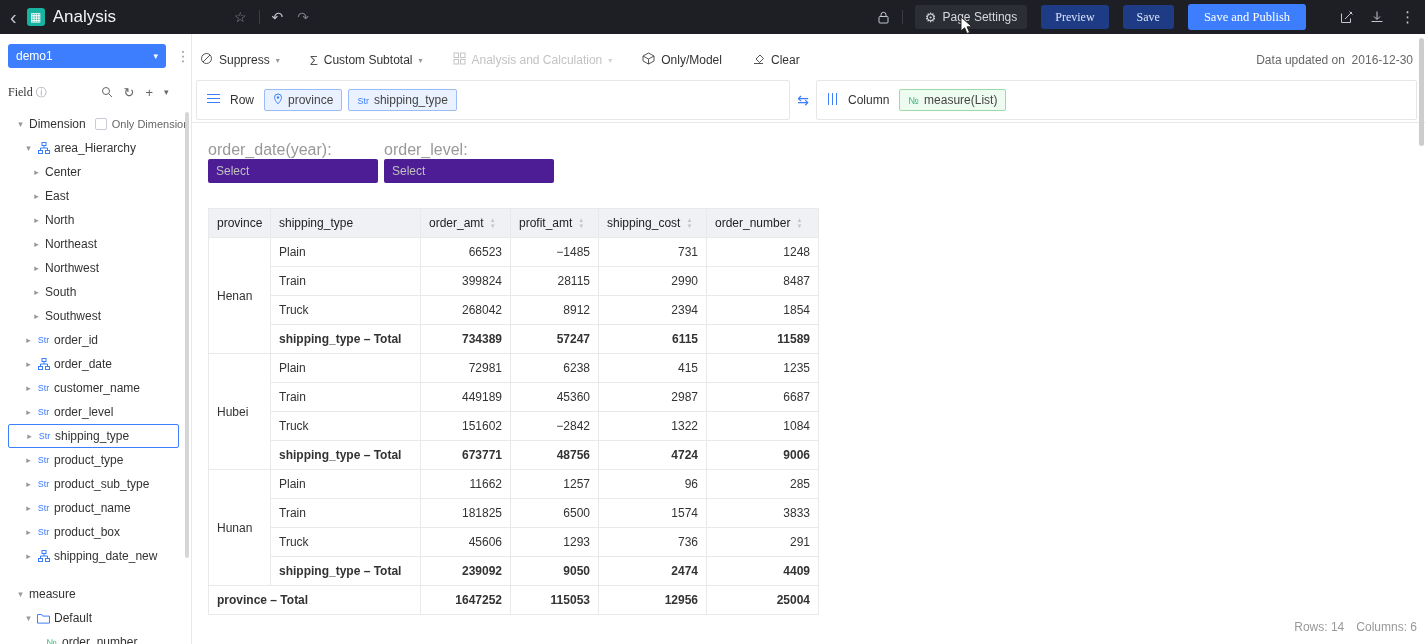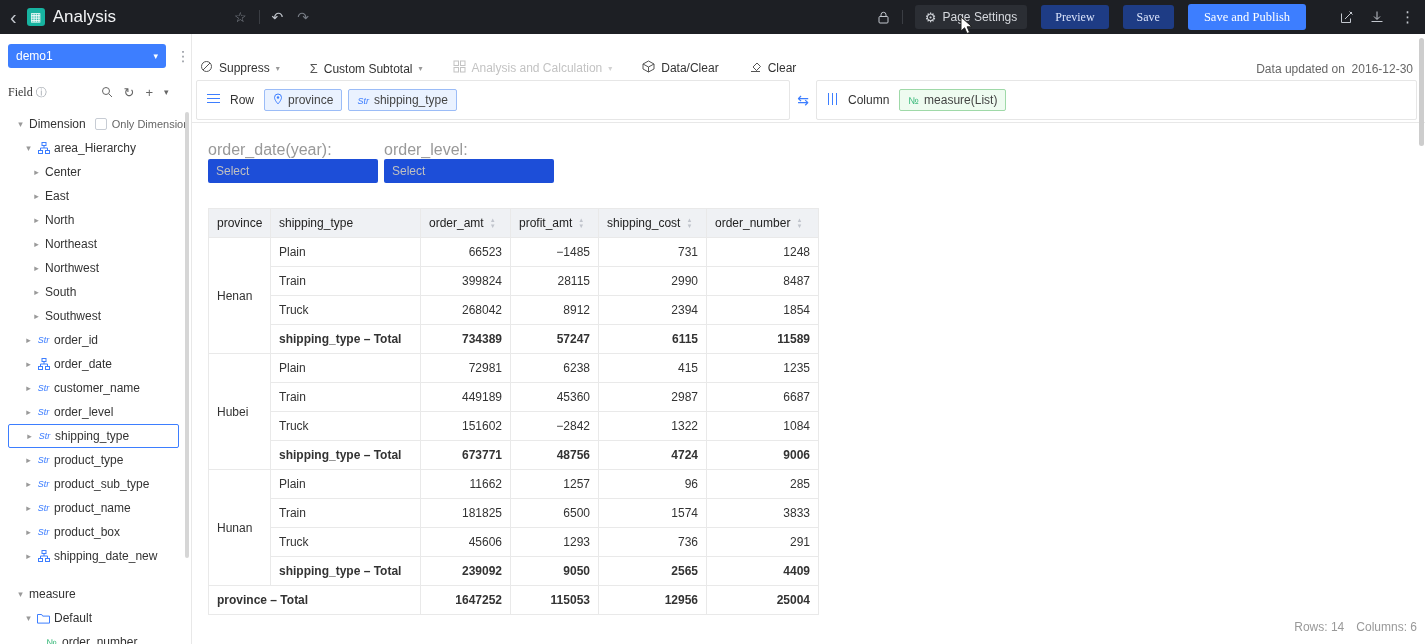--- a/index.html
+++ b/index.html
@@ -49,30 +49,30 @@
   .field-tools{margin-left:auto;display:flex;align-items:center;gap:11px;padding-right:14px;}
   .field-tools .ft{color:#666;cursor:pointer;display:inline-flex;align-items:center;font-size:13px;}
   .ft.caret{font-size:9px;color:#666;}
   .tree{margin-top:12px;}
   .tree-item{height:24px;display:flex;align-items:center;margin-right:12px;cursor:pointer;}
   .tree-item.selected{border:1px solid #3d7eff;border-radius:2px;}
   .caret{width:13px;font-size:9px;color:#999;text-align:center;flex:0 0 13px;}
   .caret.hidden{visibility:hidden;}
   .f-icon{width:17px;display:inline-flex;justify-content:center;align-items:center;flex:0 0 17px;}
   .t-label{margin-left:2px;color:#333;white-space:nowrap;}
-  .k-str{color:#3d7eff;font-size:9px;font-style:italic;}
+  .k-str{color:#3d7eff;font-size:9px;}
   .k-num{color:#3cba7c;font-size:10px;}
   .checkbox{width:12px;height:12px;border:1px solid #c7ccd4;border-radius:2px;background:#fff;margin-left:9px;flex:0 0 12px;}
   .cb-label{color:#666;font-size:11px;margin-left:5px;white-space:nowrap;}
   .measure-tree{margin-top:14px;}
   .side-scroll{position:absolute;right:2px;top:78px;width:4px;height:446px;background:#d6d6d6;border-radius:2px;}
 
   
   .main{position:absolute;top:34px;left:192px;right:0;bottom:0;background:#fff;}
-  .toolbar{position:absolute;top:10px;left:0;right:0;height:32px;display:flex;align-items:flex-end;padding:0 8px;}
+  .toolbar{position:absolute;top:10px;left:0;right:0;height:32px;display:flex;align-items:center;padding:0 8px;}
   .tb-item{display:flex;align-items:center;gap:6px;margin-right:30px;cursor:pointer;color:#333;}
   .tb-item.disabled{color:#c3c3c3;cursor:default;}
   .tb-item .mini-caret{font-size:8px;color:#999;}
   .tb-item.disabled .mini-caret{color:#d2d2d2;}
   .updated{margin-left:auto;color:#666;padding-right:4px;white-space:pre;}
 
   .shelf{position:absolute;top:50px;left:4px;right:8px;height:32px;display:flex;align-items:center;}
   .shelf-box{border:1px solid #e6e6e6;border-radius:2px;background:#fff;height:40px;
     display:flex;align-items:center;gap:10px;padding:0 10px;}
   .row-box{width:594px;}
@@ -82,21 +82,21 @@
   .chip{display:inline-flex;align-items:center;gap:5px;height:22px;padding:0 8px;border-radius:2px;
     font-size:12px;color:#444;cursor:pointer;white-space:nowrap;}
   .chip-blue{background:#eaf2ff;border:1px solid #9bbcf7;}
   .chip-green{background:#eefbf0;border:1px solid #9fd9a8;}
 
   .canvas-sep{position:absolute;top:88px;left:0;right:0;border-top:1px solid #e8e8e8;}
   .canvas{position:absolute;top:89px;left:0;right:0;bottom:0;background:#fff;overflow:hidden;}
   .filters{display:flex;gap:6px;margin:18px 0 0 16px;}
   .filter{width:170px;}
   .filter-label{color:#999;font-size:16px;height:14px;}
-  .filter-select{margin-top:4px;height:24px;background:#1d4ed8;border-radius:2px;
+  .filter-select{margin-top:4px;height:24px;background:#4c1d95;border-radius:2px;
     display:flex;align-items:center;padding:0 8px;color:#c0c0c0;cursor:pointer;}
 
   
   .pivot{border-collapse:collapse;table-layout:fixed;width:610px;margin:25px 0 0 16px;}
   .pivot th,.pivot td{border:1px solid #e9e9e9;height:29px;padding:0 8px;font-weight:normal;overflow:hidden;white-space:nowrap;}
   .pivot thead th{background:#eff1f4;text-align:left;color:#222;}
   .th-measure{position:relative;}
   .sort{display:inline-flex;flex-direction:column;vertical-align:middle;margin-left:6px;line-height:5px;cursor:pointer;}
   .sort i{font-style:normal;font-size:6px;color:#c0c4cc;height:6px;}
   .pivot td{color:#333;background:#fff;}
@@ -359,21 +359,21 @@
             <rect x="7.5" y="7.5" width="4.5" height="4.5" fill="none" stroke="#c3c3c3"></rect>
           </svg></span>
         <span>Analysis and Calculation</span>
         <span class="mini-caret">▾</span>
       </span>
       <span class="tb-item">
         <span><svg width="13" height="13" viewBox="0 0 13 13">
             <path d="M6.5 1 L12 4 V9 L6.5 12 L1 9 V4 Z" fill="none" stroke="#555"></path>
             <path d="M1 4 L6.5 7 L12 4 M6.5 7 V12" fill="none" stroke="#555"></path>
           </svg></span>
-        <span>Data/Clear</span>
+        <span>Only/Model</span>
       </span>
       <span class="tb-item">
         <span><svg width="13" height="13" viewBox="0 0 13 13">
             <path d="M4 7 L8 3 L11.5 6.5 L7.5 10.5 Z" fill="none" stroke="#555"></path>
             <path d="M4 7 L7.5 10.5 M2 11.5 h9" stroke="#555"></path>
           </svg></span>
         <span>Clear</span>
       </span>
       <span class="updated">Data updated on  2016-12-30</span>
   </div>
@@ -540,21 +540,21 @@
             <td class="cell-ship">Truck</td>
             <td class="num">45606</td>
             <td class="num">1293</td>
             <td class="num">736</td>
             <td class="num">291</td>
           </tr>
           <tr class="total">
             <td class="cell-ship lbl">shipping_type – Total</td>
             <td class="num">239092</td>
             <td class="num">9050</td>
-            <td class="num">2565</td>
+            <td class="num">2474</td>
             <td class="num">4409</td>
           </tr>
           <tr class="total">
             <td class="lbl" colspan="2">province – Total</td>
             <td class="num">1647252</td>
             <td class="num">115053</td>
             <td class="num">12956</td>
             <td class="num">25004</td>
           </tr>
         </tbody>

